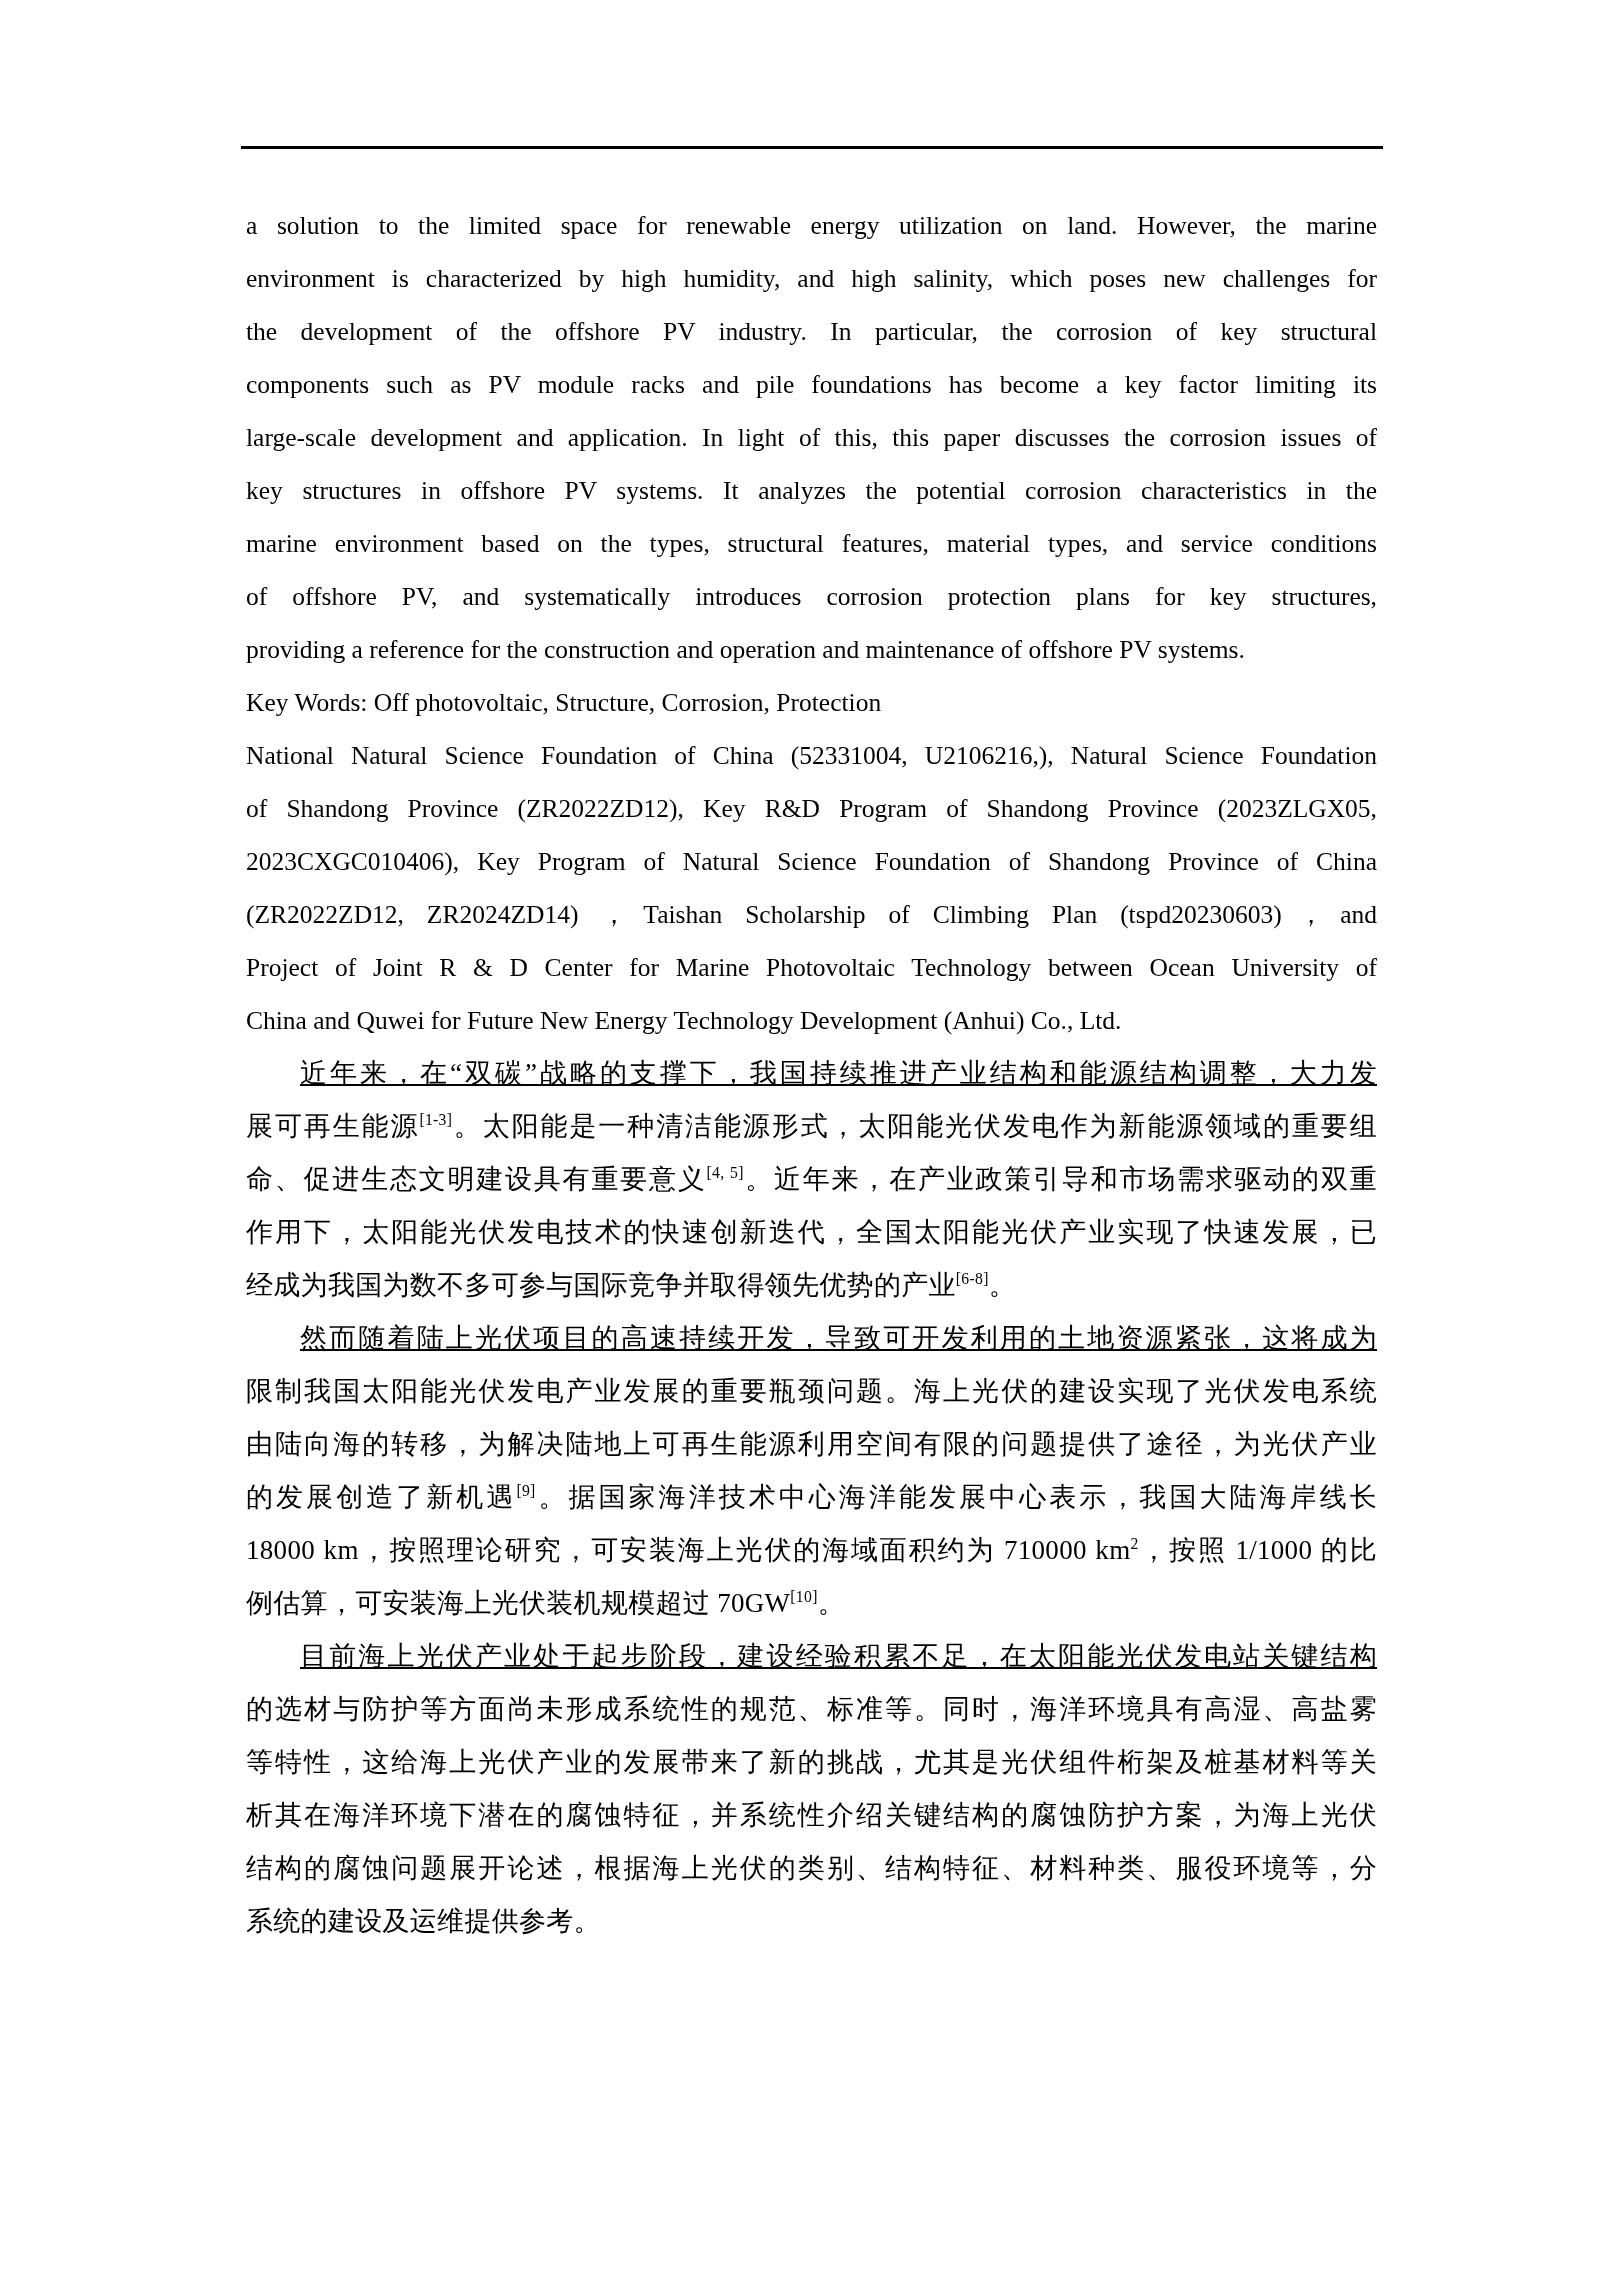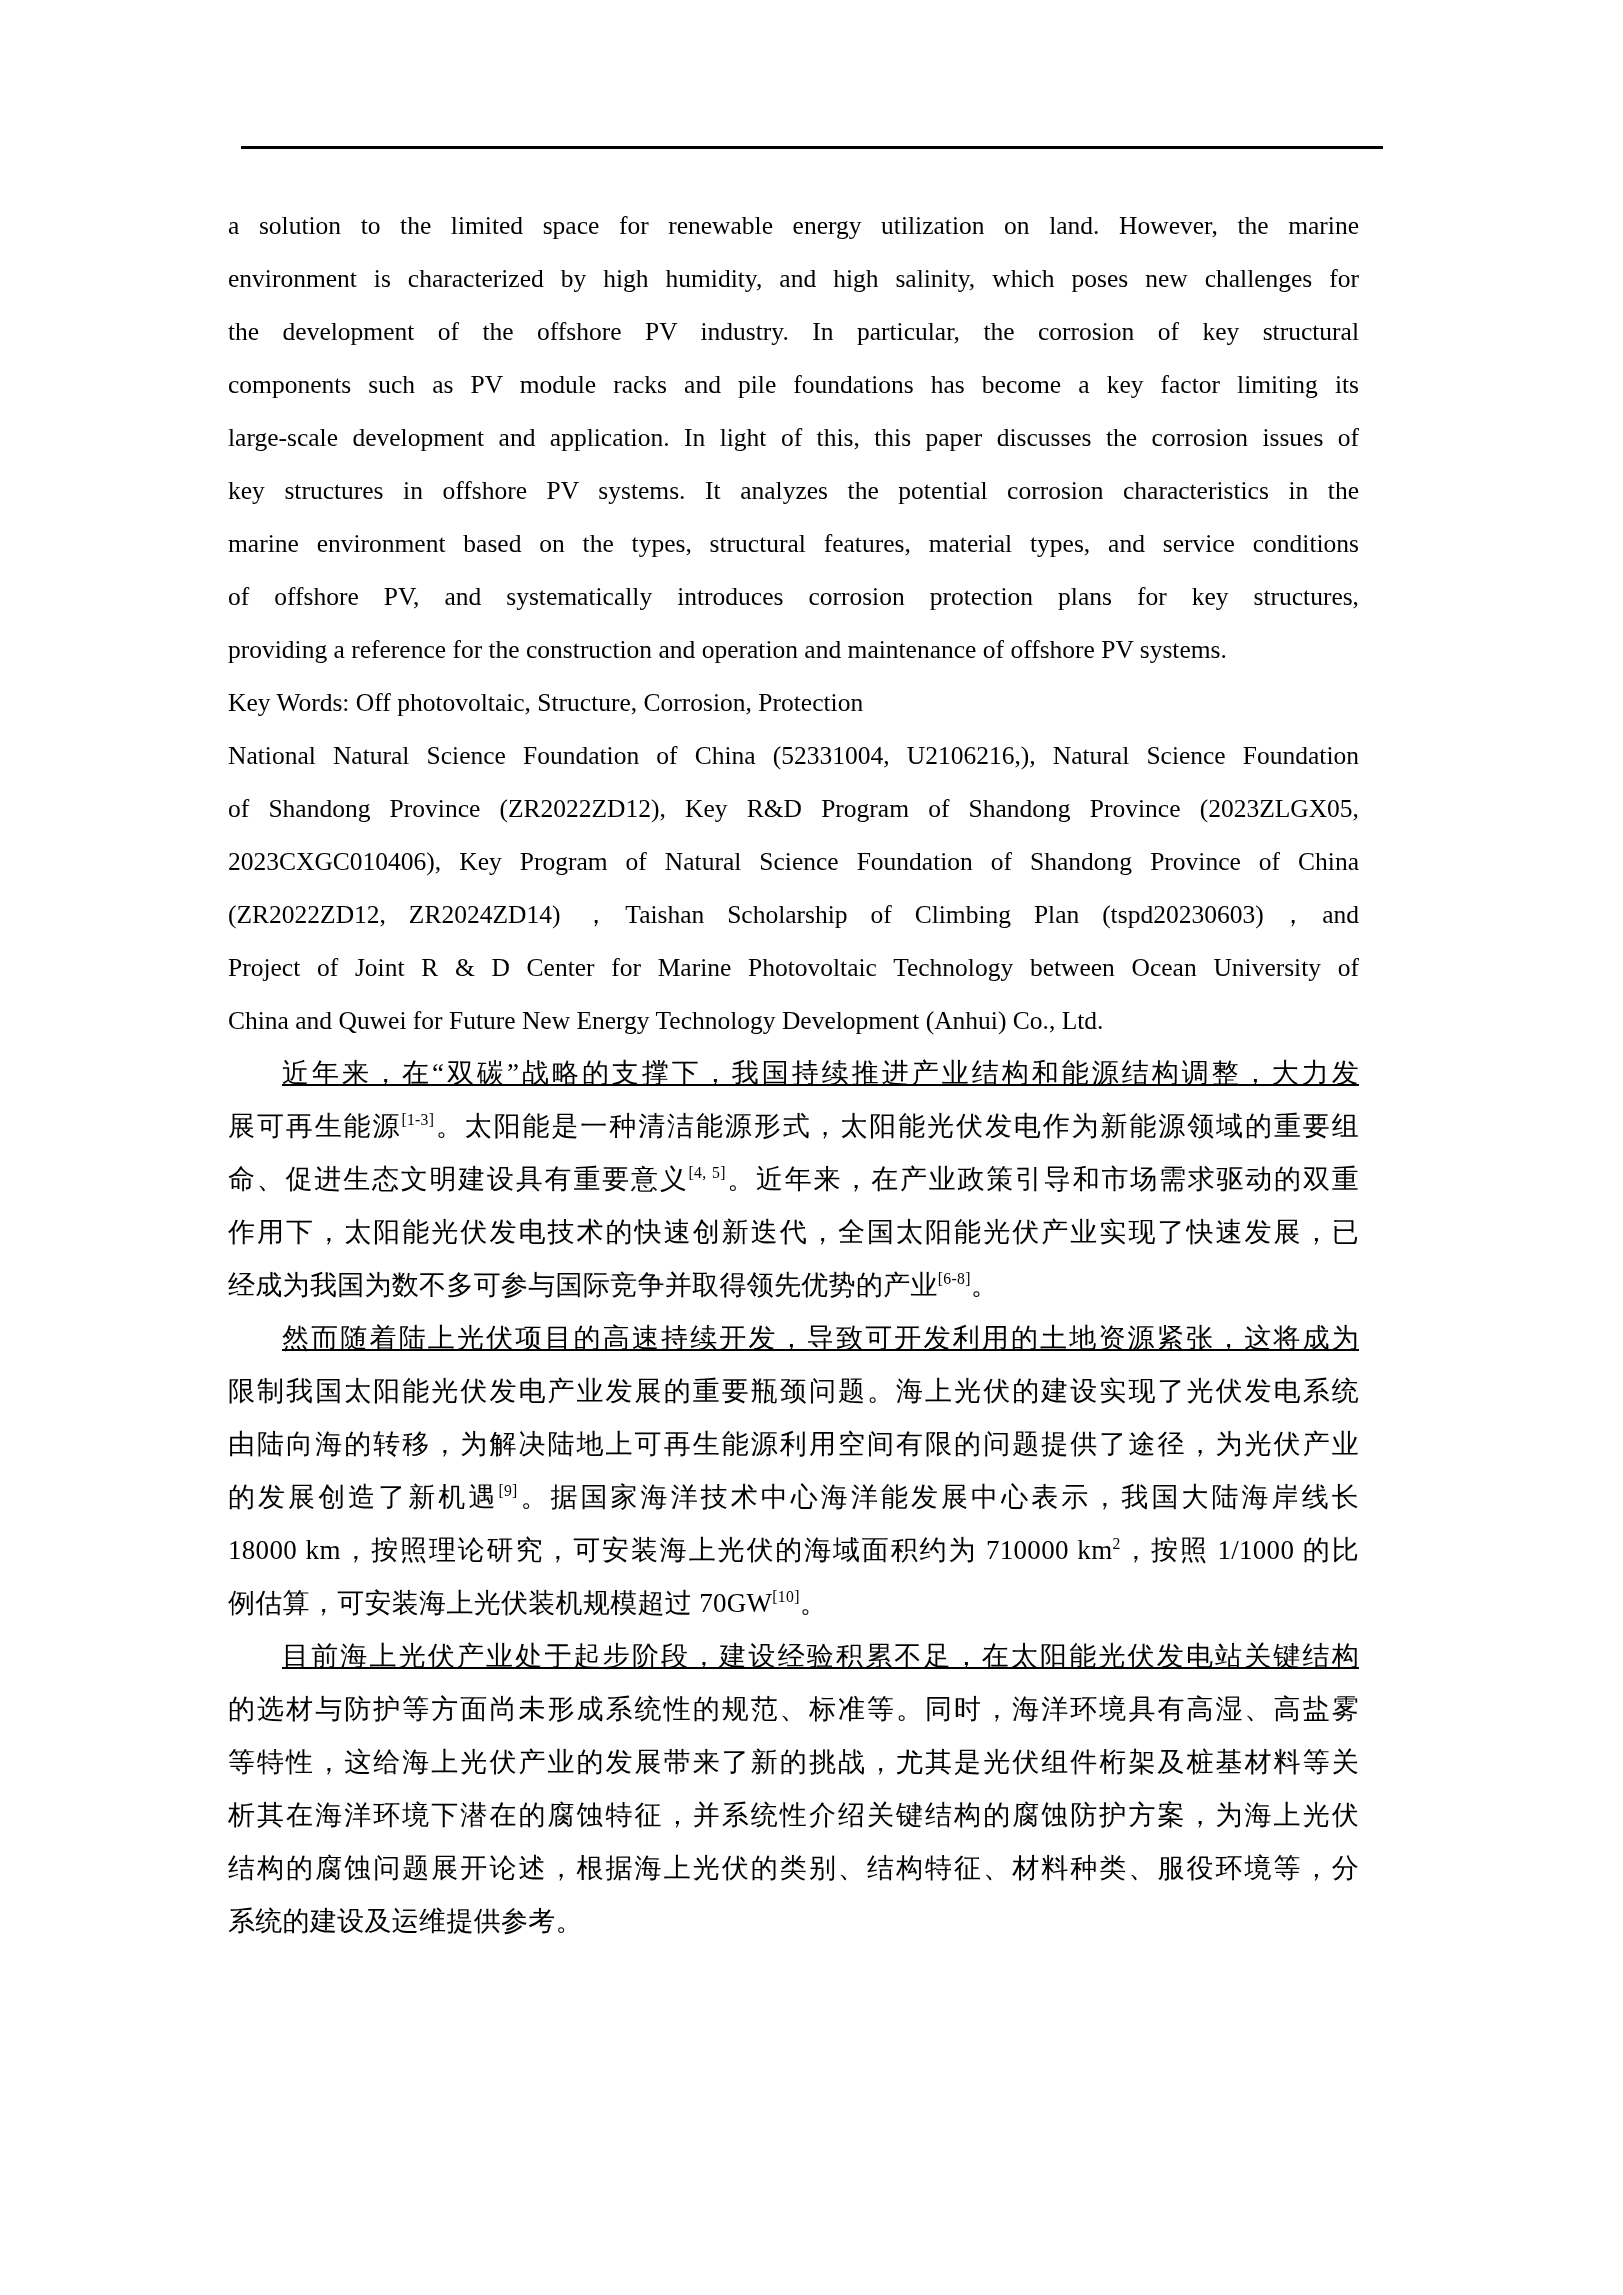--- a/index.html
+++ b/index.html
@@ -18,21 +18,21 @@
   .top-rule {
     position: absolute;
     left: 241px;
     top: 146px;
     width: 1142px;
     height: 3.3px;
     background: #000000;
   }
   .page-body {
     position: absolute;
-    left: 228px;
+    left: 246px;
     top: 199px;
     width: 1131px;
   }
   .line {
     position: relative;
     height: 53px;
     line-height: 53px;
     white-space: nowrap;
     font-size: 25.5px;
   }

